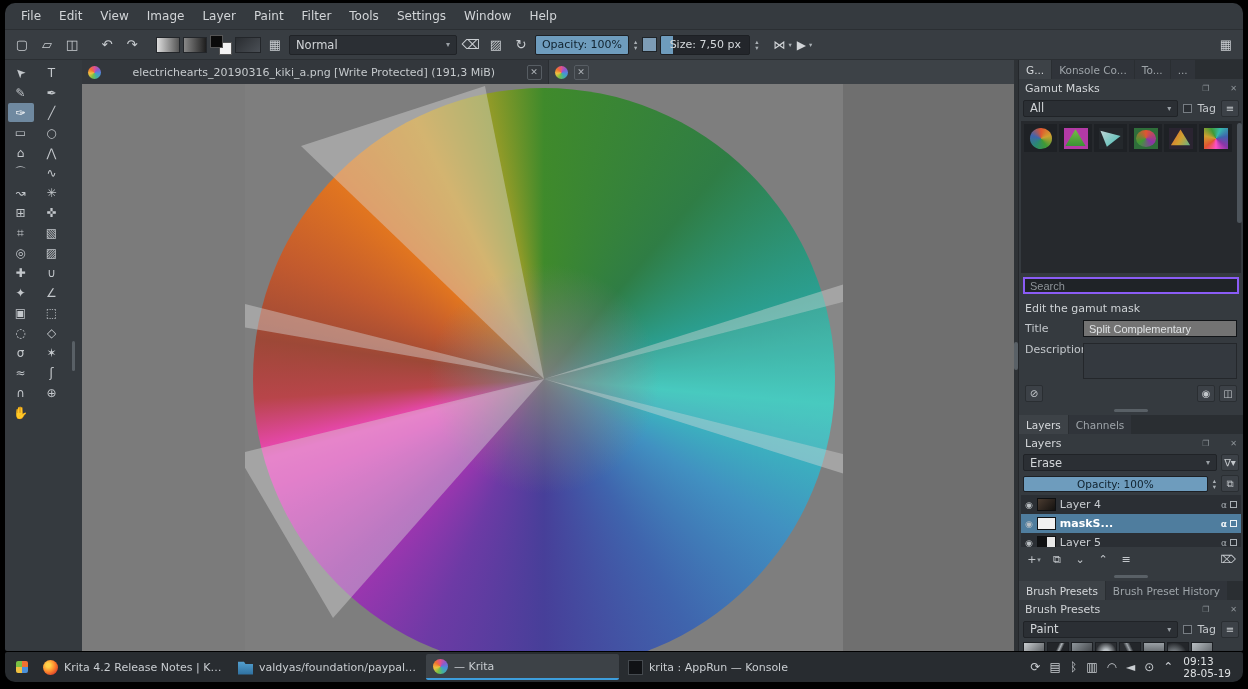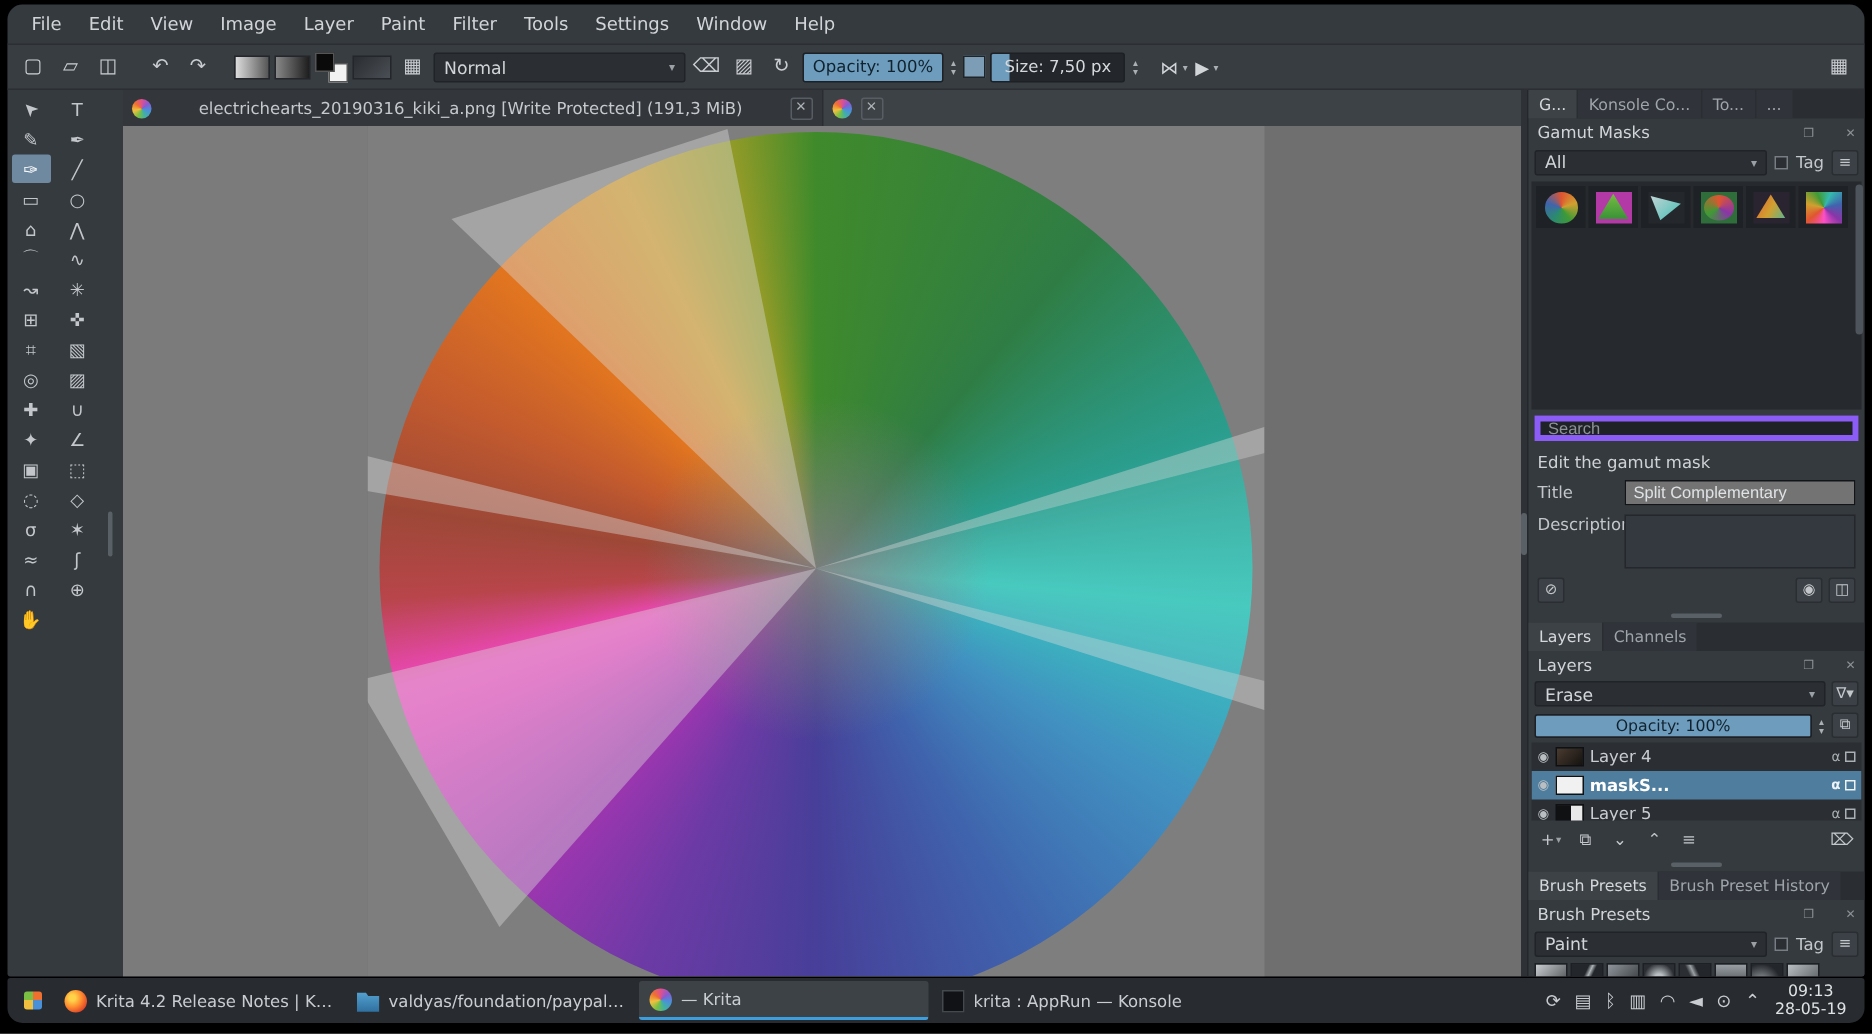--- a/index.html
+++ b/index.html
@@ -74,21 +74,21 @@
   .g2 .gm-shape{background:#b33aa6}
   .g2 .gm-shape::after{content:"";position:absolute;inset:0;clip-path:polygon(50% 8%,92% 88%,8% 88%);background:linear-gradient(#7ac043,#2f8a35)}
   .g3 .gm-shape{background:#24282c}
   .g3 .gm-shape::after{content:"";position:absolute;inset:0;clip-path:polygon(8% 15%,92% 40%,35% 92%);background:linear-gradient(135deg,#cfd8da,#35b9ae)}
   .g4 .gm-shape{background:#2f6e3a}
   .g4 .gm-shape::after{content:"";position:absolute;inset:2px;border-radius:50%;background:conic-gradient(#e05530,#8a35a8,#3f9a35,#e05530)}
   .g5 .gm-shape{background:#2a2431}
   .g5 .gm-shape::after{content:"";position:absolute;inset:0;clip-path:polygon(10% 85%,50% 10%,90% 85%);background:linear-gradient(120deg,#e05530,#d0a030,#35b9ae)}
   .g6 .gm-shape{background:conic-gradient(from 180deg,#ff4fc9,#e05530,#d0a030,#3f9a35,#35b9ae,#3f64ad,#8a35a8,#ff4fc9)}
   .gm-scrollbar{position:absolute;right:1px;top:2px;width:5px;height:100px;background:#4d545b;border-radius:3px}
-  .search-input{margin:4px;height:17px;background:#1f2327;border:4px solid #8b5cf6;color:#c6cacd;font-size:11px;padding:0 5px;flex:0 0 auto}
+  .search-input{margin:4px;height:17px;background:#1f2327;border:2px solid #8b5cf6;color:#c6cacd;font-size:11px;padding:0 5px;flex:0 0 auto}
   input::placeholder{color:#8d9398}
   .gm-edit-label{padding:4px 6px 2px;flex:0 0 auto;color:#cfd3d6}
   .form-row{display:flex;align-items:center;padding:3px 6px;gap:6px;flex:0 0 auto}
   .form-row .fr-label{width:52px;color:#c3c7cb;flex:0 0 auto}
   .text-input{flex:1;height:17px;background:#737373;border:1px solid #121518;color:#dfe2e4;font-size:11px;padding:0 5px;min-width:0}
   .desc-row{align-items:flex-start}
   .textarea{flex:1;height:36px;background:#34393f;border:1px solid #24272b}
   .gm-buttons{display:flex;align-items:center;padding:3px 6px;gap:4px;flex:0 0 auto}
   .spacer{flex:1}
   .dock-handle{height:10px;display:flex;align-items:center;justify-content:center;flex:0 0 auto}
@@ -131,21 +131,21 @@
   .task-item{width:193px;height:26px;display:flex;align-items:center;gap:6px;padding:0 7px;border-radius:2px;color:#c9cdd1;font-size:11px}
   .task-item.active{background:#3d4247;border-bottom:2px solid #3d9edd}
   .task-icon{width:15px;height:15px;flex:0 0 auto}
   .ic-ff .task-icon{border-radius:50%;background:radial-gradient(circle at 35% 35%,#ffd24a 15%,#ff8c2e 45%,#e0482a 75%,#7a2e8e)}
   .ic-km .task-icon{background:linear-gradient(180deg,#58a6d6,#2e6f9e);clip-path:polygon(0 15%,40% 15%,50% 30%,100% 30%,100% 100%,0 100%)}
   .ic-ko .task-icon{background:#101215;border:1px solid #44494e}
   .ic-kr .task-icon{border-radius:50%;background:conic-gradient(#e0508f,#8a5ad0,#4a90d9,#41b0a4,#7ac043,#f0c040,#f07030,#e0508f)}
   .task-label{white-space:nowrap;overflow:hidden;text-overflow:ellipsis}
   .tray{margin-left:auto;display:flex;align-items:center;gap:9px;padding:0 8px}
   .tray-icon{font-size:12px;color:#c9cdd1;line-height:1}
-  .clock{text-align:center;font-size:10.5px;line-height:12px;color:#dfe2e4;padding-right:7px}
+  .clock{text-align:left;font-size:10.5px;line-height:12px;color:#dfe2e4;padding-right:7px}
 </style>
 </head>
 <body>
 
 <div class="window">
 
   <div class="menubar">
 
   <div class="menu-item"><span>File</span></div>
       <div class="menu-item"><span>Edit</span></div>

